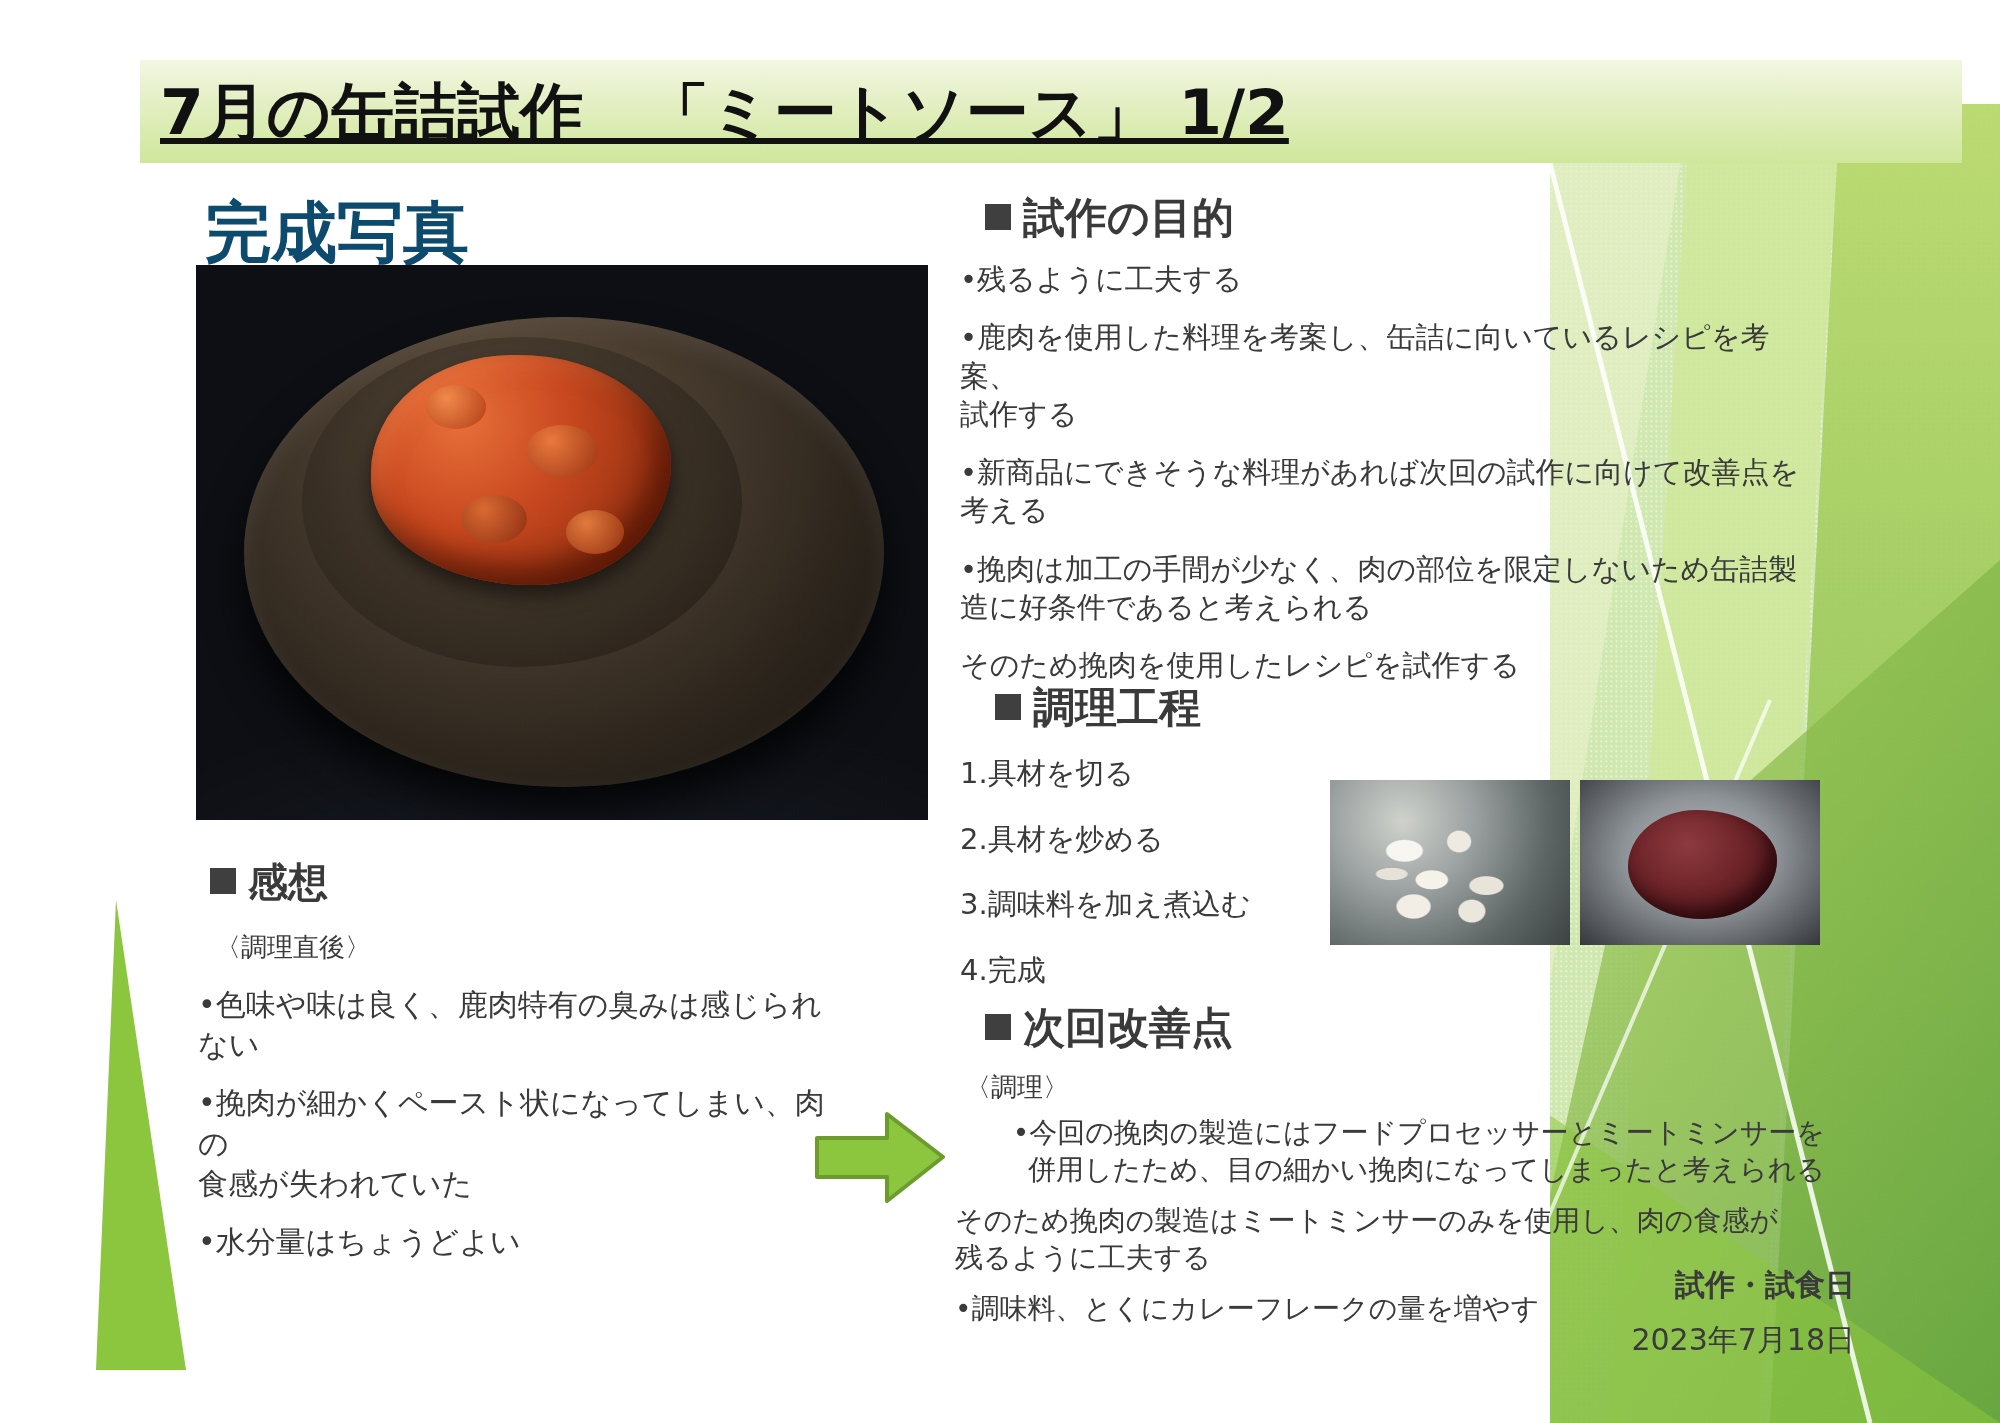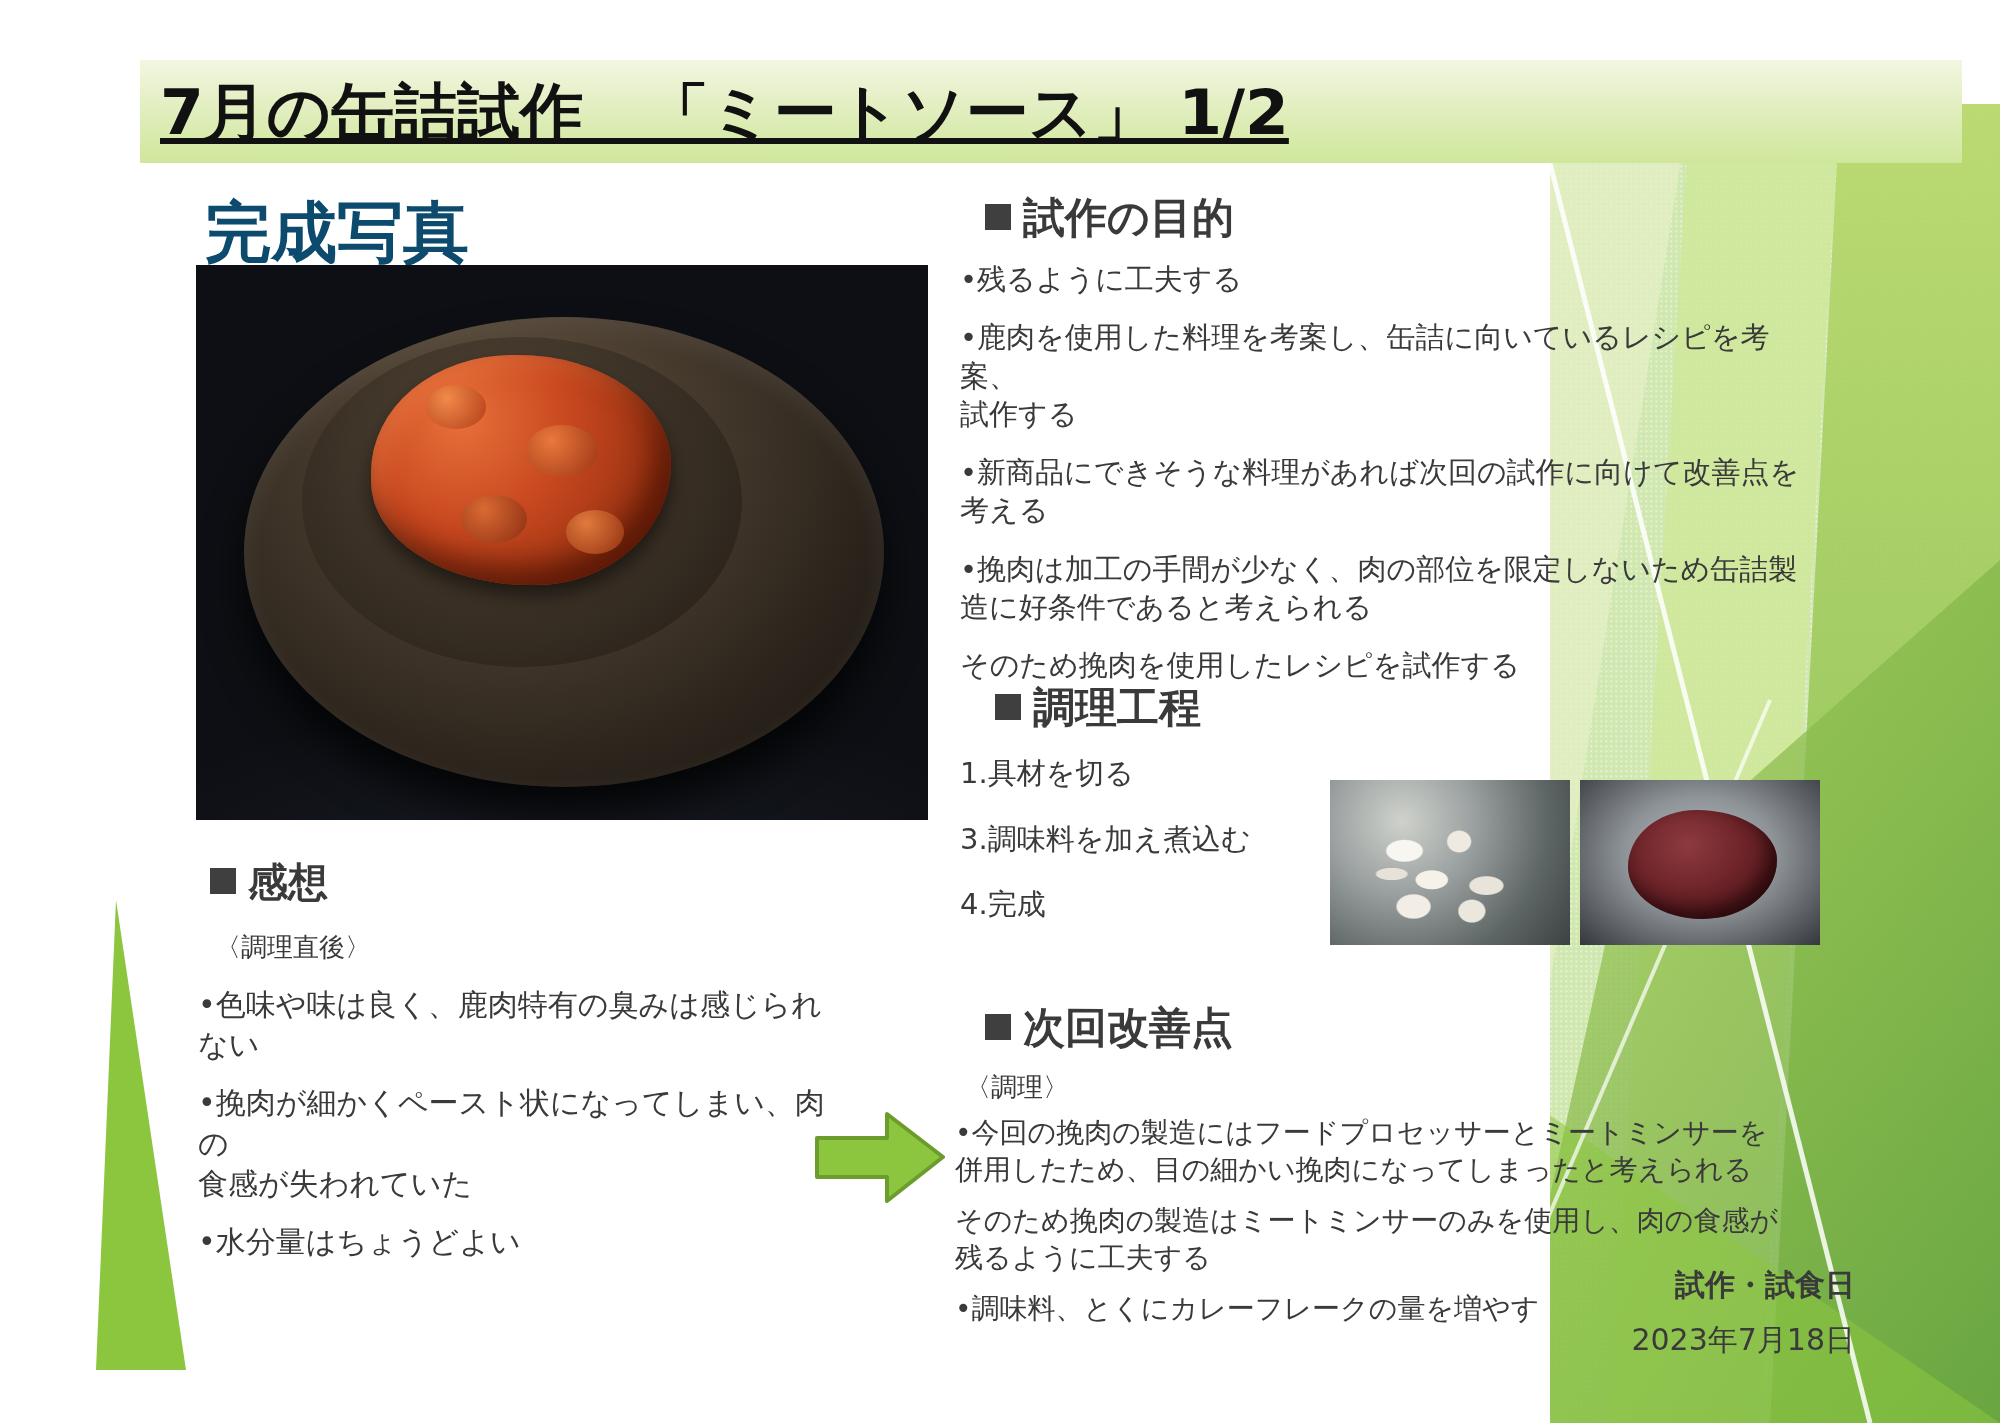--- a/index.html
+++ b/index.html
@@ -234,35 +234,36 @@
     <p style="white-space:pre-line;">•挽肉は加工の手間が少なく、肉の部位を限定しないため缶詰製
 造に好条件であると考えられる</p>
     <p>そのため挽肉を使用したレシピを試作する</p>
   </div>
 
   <div class="sec-heading process-heading">
     <span class="sq"></span><span>調理工程</span>
   </div>
   <div class="process-list">
     <p>1.具材を切る</p>
+    <p>2.具材を炒める</p>
     <p>3.調味料を加え煮込む</p>
     <p>4.完成</p>
   </div>
 
   <div class="proc-photos">
     <div class="proc-photo onion"></div>
     <div class="proc-photo meat"></div>
   </div>
 
   <div class="sec-heading improve-heading">
     <span class="sq"></span><span>次回改善点</span>
   </div>
   <div class="improve-sub">〈調理〉</div>
   <div class="improve-body">
-    <p style="white-space:pre-line;">•今回の挽肉の製造にはフードプロセッサーとミートミンサーを
+    <p style="white-space:pre-line;text-align:right;">•今回の挽肉の製造にはフードプロセッサーとミートミンサーを
 併用したため、目の細かい挽肉になってしまったと考えられる</p>
     <p style="white-space:pre-line;">そのため挽肉の製造はミートミンサーのみを使用し、肉の食感が
 残るように工夫する</p>
     <p>•調味料、とくにカレーフレークの量を増やす</p>
   </div>
 
   <svg class="arrow" viewBox="0 0 130 95">
     <polygon points="2,28 72,28 72,4 128,47 72,91 72,67 2,67" fill="#8cc63f" stroke="#6d9c2e" stroke-width="4" stroke-linejoin="round"></polygon>
   </svg>
 

